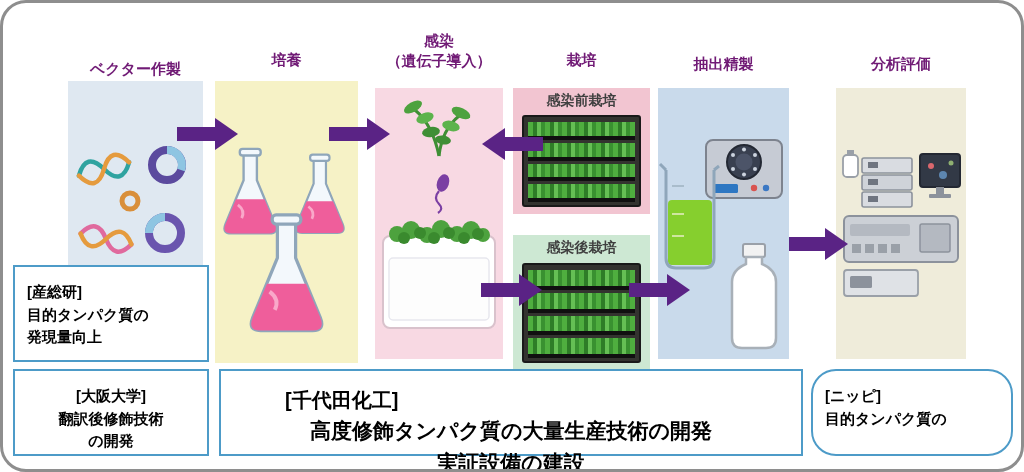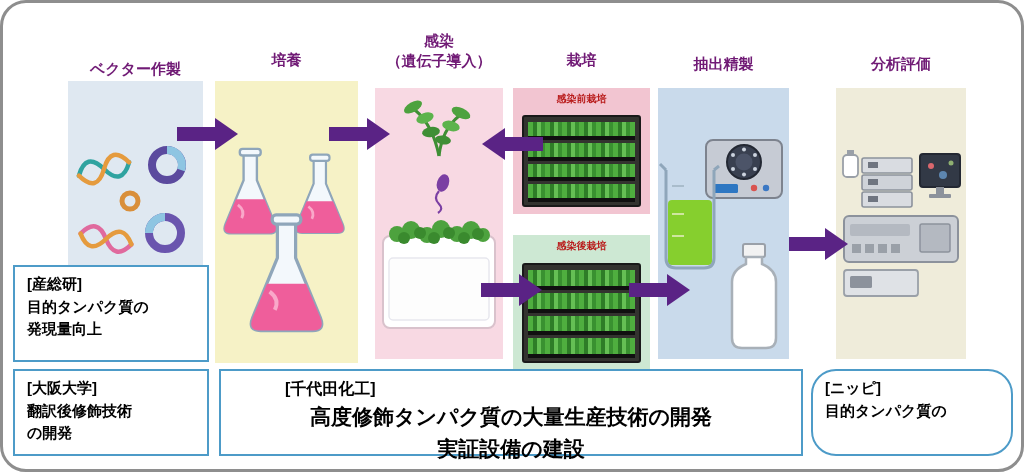--- a/index.html
+++ b/index.html
@@ -2,30 +2,30 @@
 <html><head>
 <meta charset="utf-8">
 <style>
   html,body {margin:0;padding:0;}
   body {width:1024px;height:472px;background:#ffffff;font-family:"Liberation Sans","DejaVu Sans",sans-serif;}
   .canvas {position:relative;width:1024px;height:472px;box-sizing:border-box;background:#fff;
            border:3px solid #8e8e8e;border-radius:26px;overflow:hidden;}
   .stage-label {position:absolute;font-weight:bold;font-size:15px;color:#701a75;text-align:center;line-height:1.35;white-space:nowrap;}
   .panel {position:absolute;}
   .fill-abs {position:absolute;left:0;top:0;width:100%;height:100%;}
-  .sub-label {position:absolute;left:0;right:0;top:4px;text-align:center;font-weight:bold;font-size:10px;color:#b91c1c;}
+  .sub-label {position:absolute;left:0;right:0;top:4px;text-align:center;font-weight:bold;font-size:14px;color:#404040;}
   .rack {position:absolute;background:#33332f;border:2px solid #191919;border-radius:3px;
          padding:5px 4px 3px;display:flex;flex-direction:column;gap:3px;box-sizing:border-box;}
   .rack-row {flex:1;border-bottom:4px solid #101010;
     background:repeating-linear-gradient(90deg,#4fae3f 0 5px,#2e7d27 5px 9px,#65bf54 9px 13px,#399130 13px 17px);}
   .arrow {position:absolute;}
   .partner-box {position:absolute;background:#fff;border:2.5px solid #4d9bc8;color:#000;
-                font-weight:bold;font-size:15px;line-height:1.5;padding:6px 12px 5px;box-sizing:border-box;}
+                font-weight:bold;font-size:15px;line-height:1.5;padding:14px 12px 5px;box-sizing:border-box;}
   .partner-box .cline {text-align:center;font-size:21px;}
-  .chiyoda-name {padding-left:52px;font-size:16px;}
+  .chiyoda-name {padding-left:52px;font-size:20px;}
 </style>
 </head>
 <body>
 
 <div class="canvas">
 
   <div class="stage-label" style="left:65px;top:56px;width:135px;">ベクター作製</div>
   <div class="stage-label" style="left:212px;top:47px;width:143px;">培養</div>
   <div class="stage-label" style="left:372px;top:28px;width:128px;">
     <div>感染</div>
@@ -227,21 +227,21 @@
   <svg class="arrow" style="left:786px;top:224px;" width="60" height="34" viewBox="0 0 60 34">
     <polygon points="0,10 36,10 36,1 59,17 36,33 36,24 0,24" fill="#5a2385"></polygon>
   </svg>
 
   <div class="partner-box" style="left:10px;top:262px;width:196px;height:97px;">
     <div>[産総研]</div>
     <div>目的タンパク質の</div>
     <div>発現量向上</div>
   </div>
 
-  <div class="partner-box" style="left:10px;top:366px;width:196px;height:87px;">
+  <div class="partner-box" style="left:10px;top:366px;width:196px;height:87px;text-align:center;">
     <div>[大阪大学]</div>
     <div>翻訳後修飾技術</div>
     <div>の開発</div>
   </div>
 
   <div class="partner-box chiyoda" style="left:216px;top:366px;width:584px;height:87px;">
     <div class="chiyoda-name">[千代田化工]</div>
     <div class="cline">高度修飾タンパク質の大量生産技術の開発</div>
     <div class="cline">実証設備の建設</div>
   </div>

